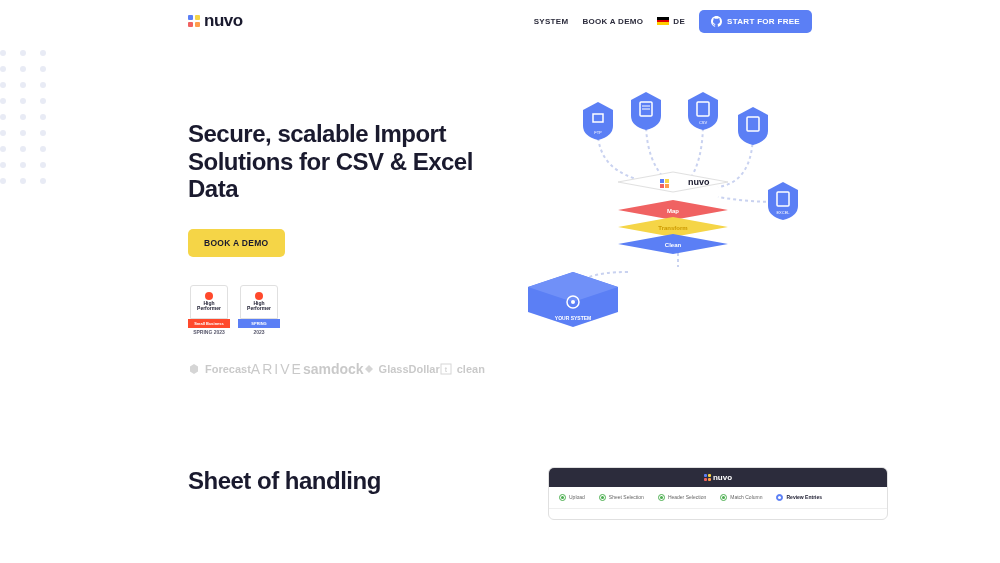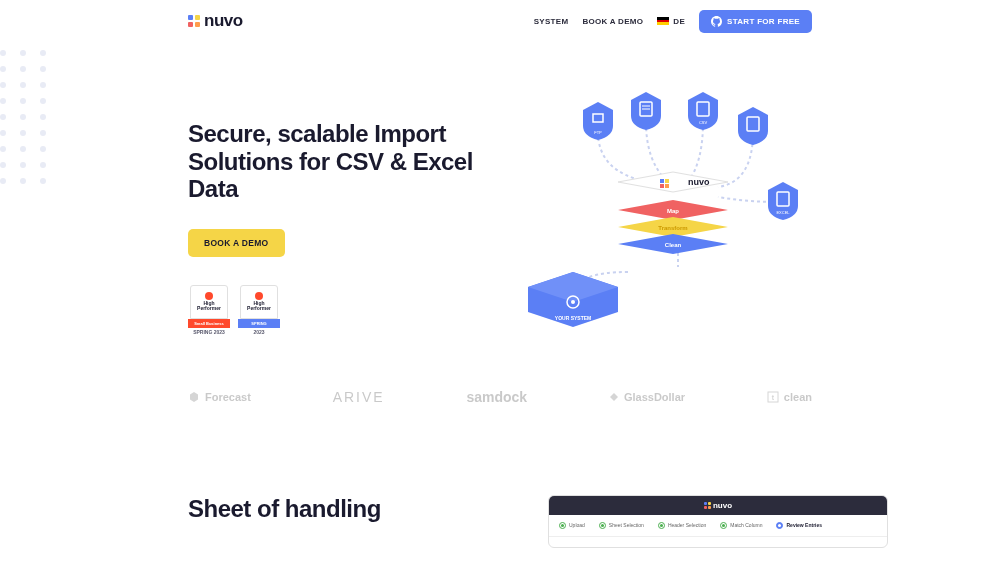--- a/index.html
+++ b/index.html
@@ -35,21 +35,21 @@
 .badge-label { font-size: 5px; font-weight: 700; color: #1a1a2e; text-align: center; line-height: 1.1; }
 .badge-band { width: 42px; height: 9px; font-size: 4px; color: #fff; font-weight: 700; display: flex; align-items: center; justify-content: center; }
 .badge-band.red { background: #ff492c; }
 .badge-band.blue { background: #5b7ff5; }
 .badge-year { font-size: 5px; font-weight: 700; color: #5a5a6e; text-align: center; margin-top: 1px; }
 
 .hero-right { flex: 1; position: relative; }
 .illustration { position: absolute; left: -20px; top: -30px; width: 320px; height: 280px; }
 
 
-.logos { display: flex; align-items: center; justify-content: space-between; padding: 0 188px; margin-top: 56px; opacity: 0.35; }
+.logos { display: flex; align-items: center; padding: 0 188px; margin-top: 28px; opacity: 0.35; }
 .logo-item { display: flex; align-items: center; gap: 5px; color: #666; font-size: 11px; font-weight: 600; }
 
 
 .section2 { display: flex; padding: 90px 188px 0; gap: 40px; }
 .section2-left { flex: 0 0 320px; }
 .section2-title { font-size: 24px; font-weight: 700; color: #1a1a2e; letter-spacing: -0.5px; }
 .section2-right { flex: 1; }
 .mock-app { background: #fff; border: 1px solid #e0e0e0; border-radius: 6px; overflow: hidden; width: 340px; }
 .mock-header { background: #2c2c3c; padding: 5px; display: flex; justify-content: center; }
 .mock-logo { display: flex; align-items: center; gap: 2px; }

